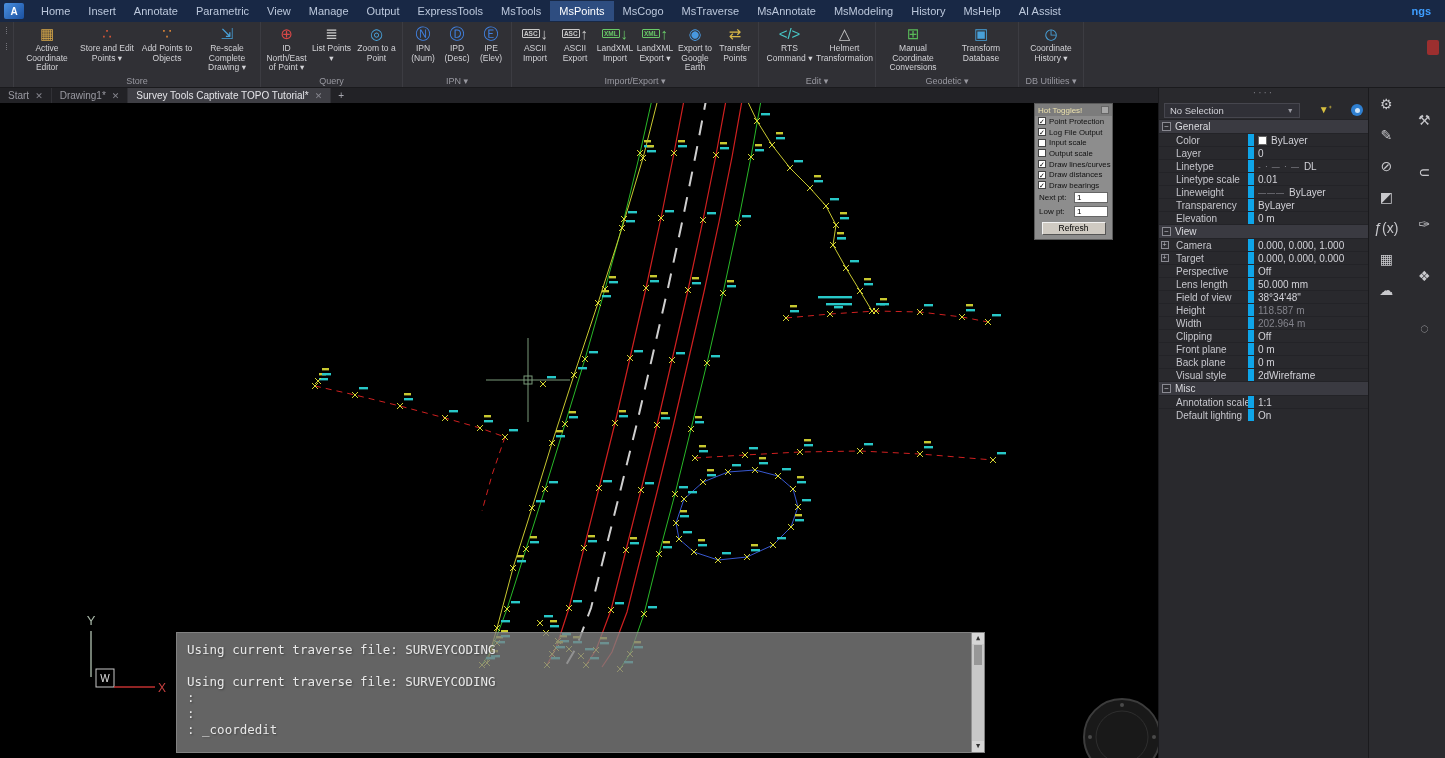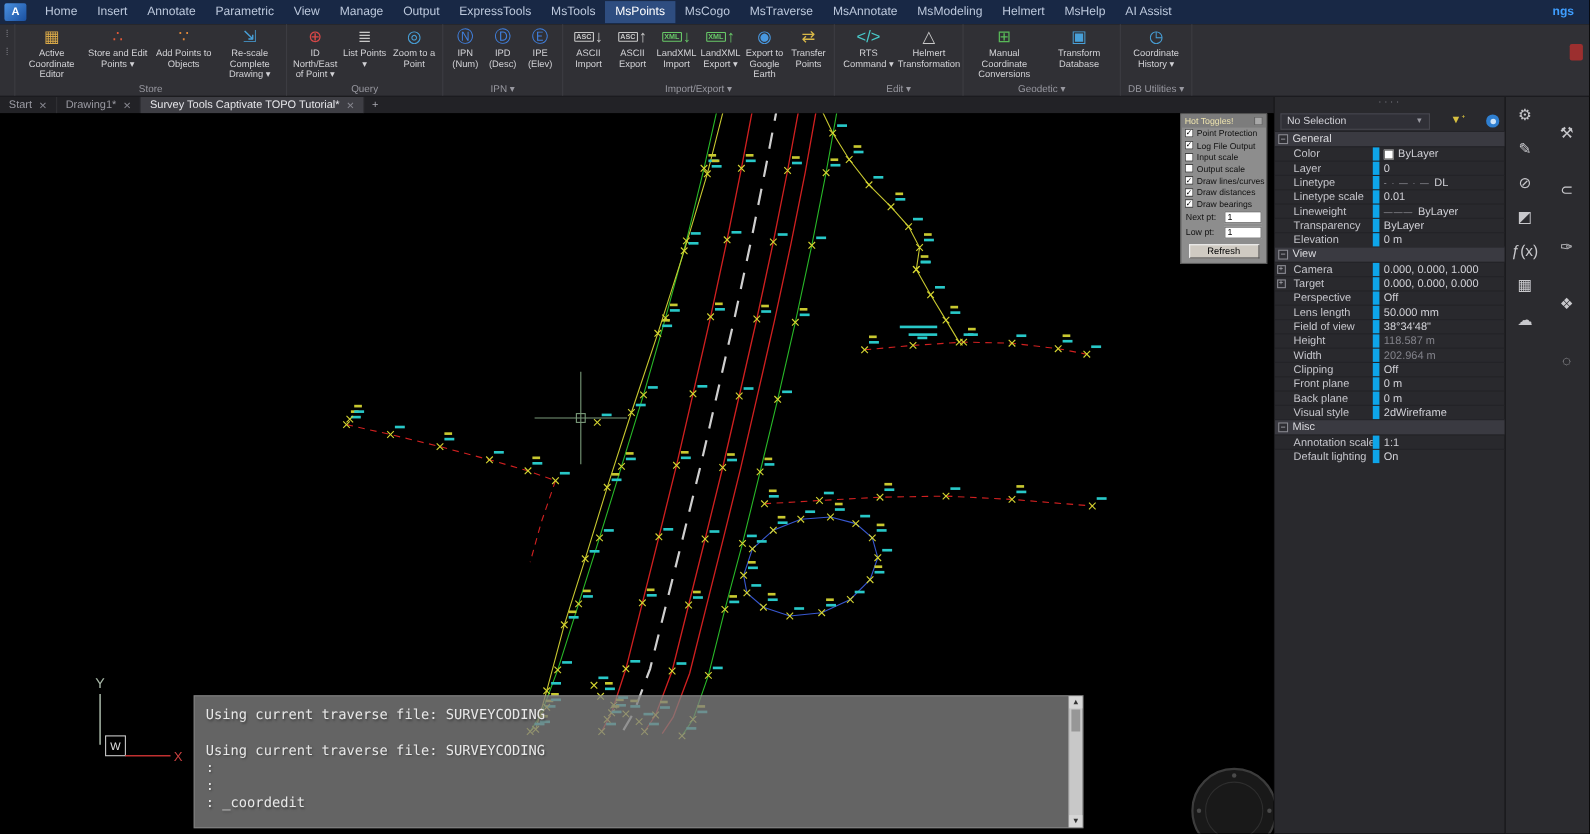--- a/index.html
+++ b/index.html
@@ -39,21 +39,21 @@
   .tab{display:flex;align-items:center;gap:6px;padding:2px 8px;border-right:1px solid #313136;white-space:nowrap;cursor:default}
   .tab.active{background:#3e3e44;color:#e6e6ea}
   .tab-close{color:#85858d;font-size:9px}
   .tab-add{padding:0 7px;display:flex;align-items:center;color:#a8a8b0}
 
   
   .canvas{position:relative;flex:1;background:#000;overflow:hidden}
   #drawing-svg{position:absolute;left:0;top:0}
 
   
-  .hot-toggles{position:absolute;left:1073px;top:0;width:79px;background:#8d8d8d;border:1px solid #5a5a5a;font-size:8px;color:#111;box-shadow:2px 3px 6px rgba(0,0,0,.55)}
+  .hot-toggles{position:absolute;left:1034px;top:0;width:79px;background:#8d8d8d;border:1px solid #5a5a5a;font-size:8px;color:#111;box-shadow:2px 3px 6px rgba(0,0,0,.55)}
   .ht-title{height:12px;background:#7c7c7c;color:#ece2ae;font-size:8px;padding:1px 3px;display:flex;justify-content:space-between;align-items:center}
   .ht-title-btn{width:8px;height:8px;background:#a8a8a8;border:1px solid #666}
   .ht-row{display:flex;align-items:center;gap:3px;padding:0 3px;height:10.7px;cursor:default}
   .ht-box{width:8px;height:8px;background:#fff;border:1px solid #444;font-size:7px;line-height:7px;color:#000;text-align:center;flex:0 0 8px}
   .ht-label{white-space:nowrap;font-size:7.8px}
   .ht-input-row{display:flex;align-items:center;justify-content:space-between;padding:1px 4px;height:14px}
   .ht-input{width:34px;height:11px;background:#fff;border:1px solid #666;font-size:8px;padding:0 2px;color:#000;font-family:"Liberation Sans",sans-serif}
   .ht-refresh{display:block;margin:3px auto 4px;width:64px;height:13px;background:#cfcac2;border:1px solid;border-color:#f2f2f2 #555 #555 #f2f2f2;font-size:8.5px;text-align:center;line-height:11px;color:#000;font-family:"Liberation Sans",sans-serif}
 
   
@@ -108,21 +108,21 @@
         <div class="menu-item">View</div>
         <div class="menu-item">Manage</div>
         <div class="menu-item">Output</div>
         <div class="menu-item">ExpressTools</div>
         <div class="menu-item">MsTools</div>
         <div class="menu-item active">MsPoints</div>
         <div class="menu-item">MsCogo</div>
         <div class="menu-item">MsTraverse</div>
         <div class="menu-item">MsAnnotate</div>
         <div class="menu-item">MsModeling</div>
-        <div class="menu-item">Helmert</div>
+        <div class="menu-item">History</div>
         <div class="menu-item">MsHelp</div>
         <div class="menu-item">AI Assist</div>
       </div>
     <div class="menubar-right">ngs</div>
   </div>
 
   <div class="ribbon">
     <div class="quick-strip">
         <span>⁞</span>
         <span>⁞</span>

